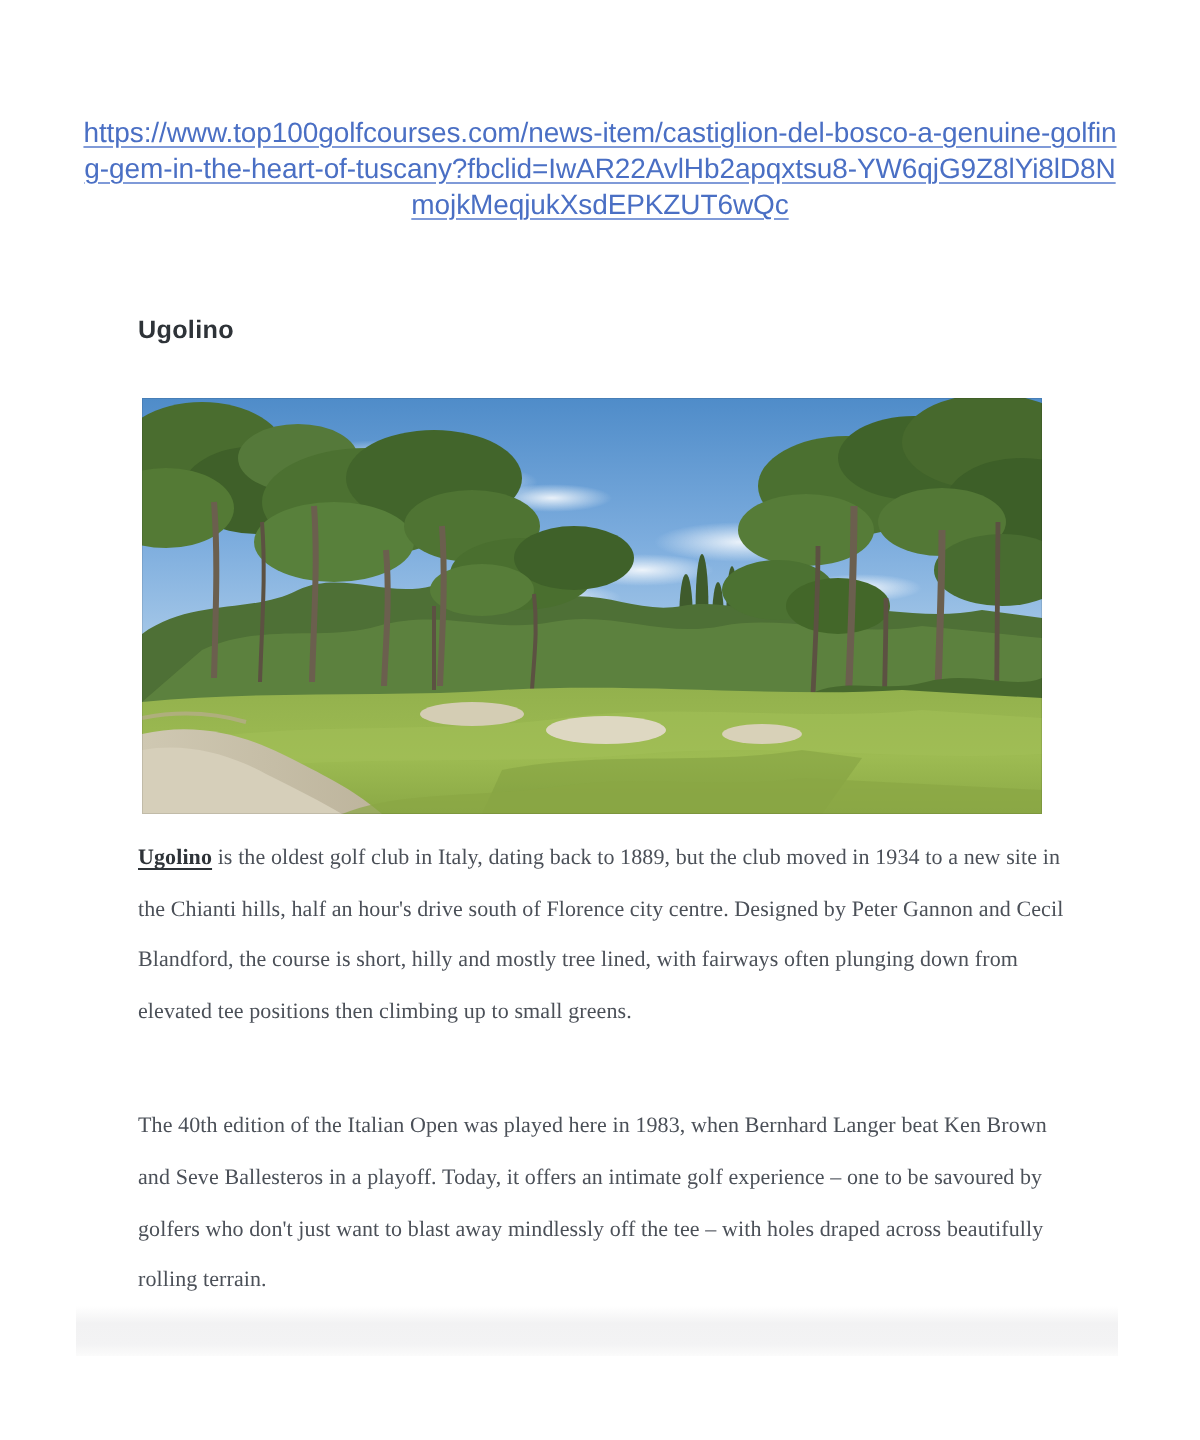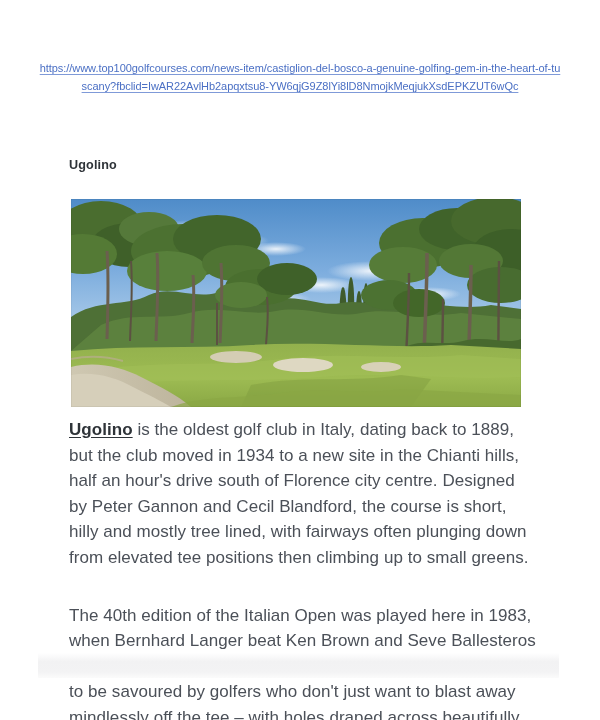--- a/index.html
+++ b/index.html
@@ -24,21 +24,21 @@
   
   .url-block {
     position: absolute;
     left: 38px;
     top: 58px;
     width: 524px;
     text-align: center;
   }
   .url-link {
     font-family: "Liberation Sans", sans-serif;
-    font-size: 11px;
+    font-size: 14px;
     line-height: 15.3px;
     color: #4a6fc4;
     text-decoration: underline;
     text-decoration-color: #7f9ad8;
     text-underline-offset: 1.5px;
     word-break: break-all;
     letter-spacing: -0.05px;
     display: inline;
     cursor: pointer;
   }
@@ -68,22 +68,22 @@
   .photo svg { display: block; width: 100%; height: 100%; }
 
   
   .body-col {
     position: absolute;
     left: 69px;
     top: 417px;
     width: 468px;
   }
   .para {
-    font-family: Liberation Sans, sans-serif;
-    font-size: 17px;
+    font-family: Liberation Serif, serif;
+    font-size: 11px;
     line-height: 25.6px;
     color: #4b5058;
     margin: 0 0 10px 0;
     letter-spacing: 0.05px;
     text-align: left;
   }
   .para.second { margin-top: 32px; }
   .lead {
     font-weight: bold;
     color: #2e3338;

